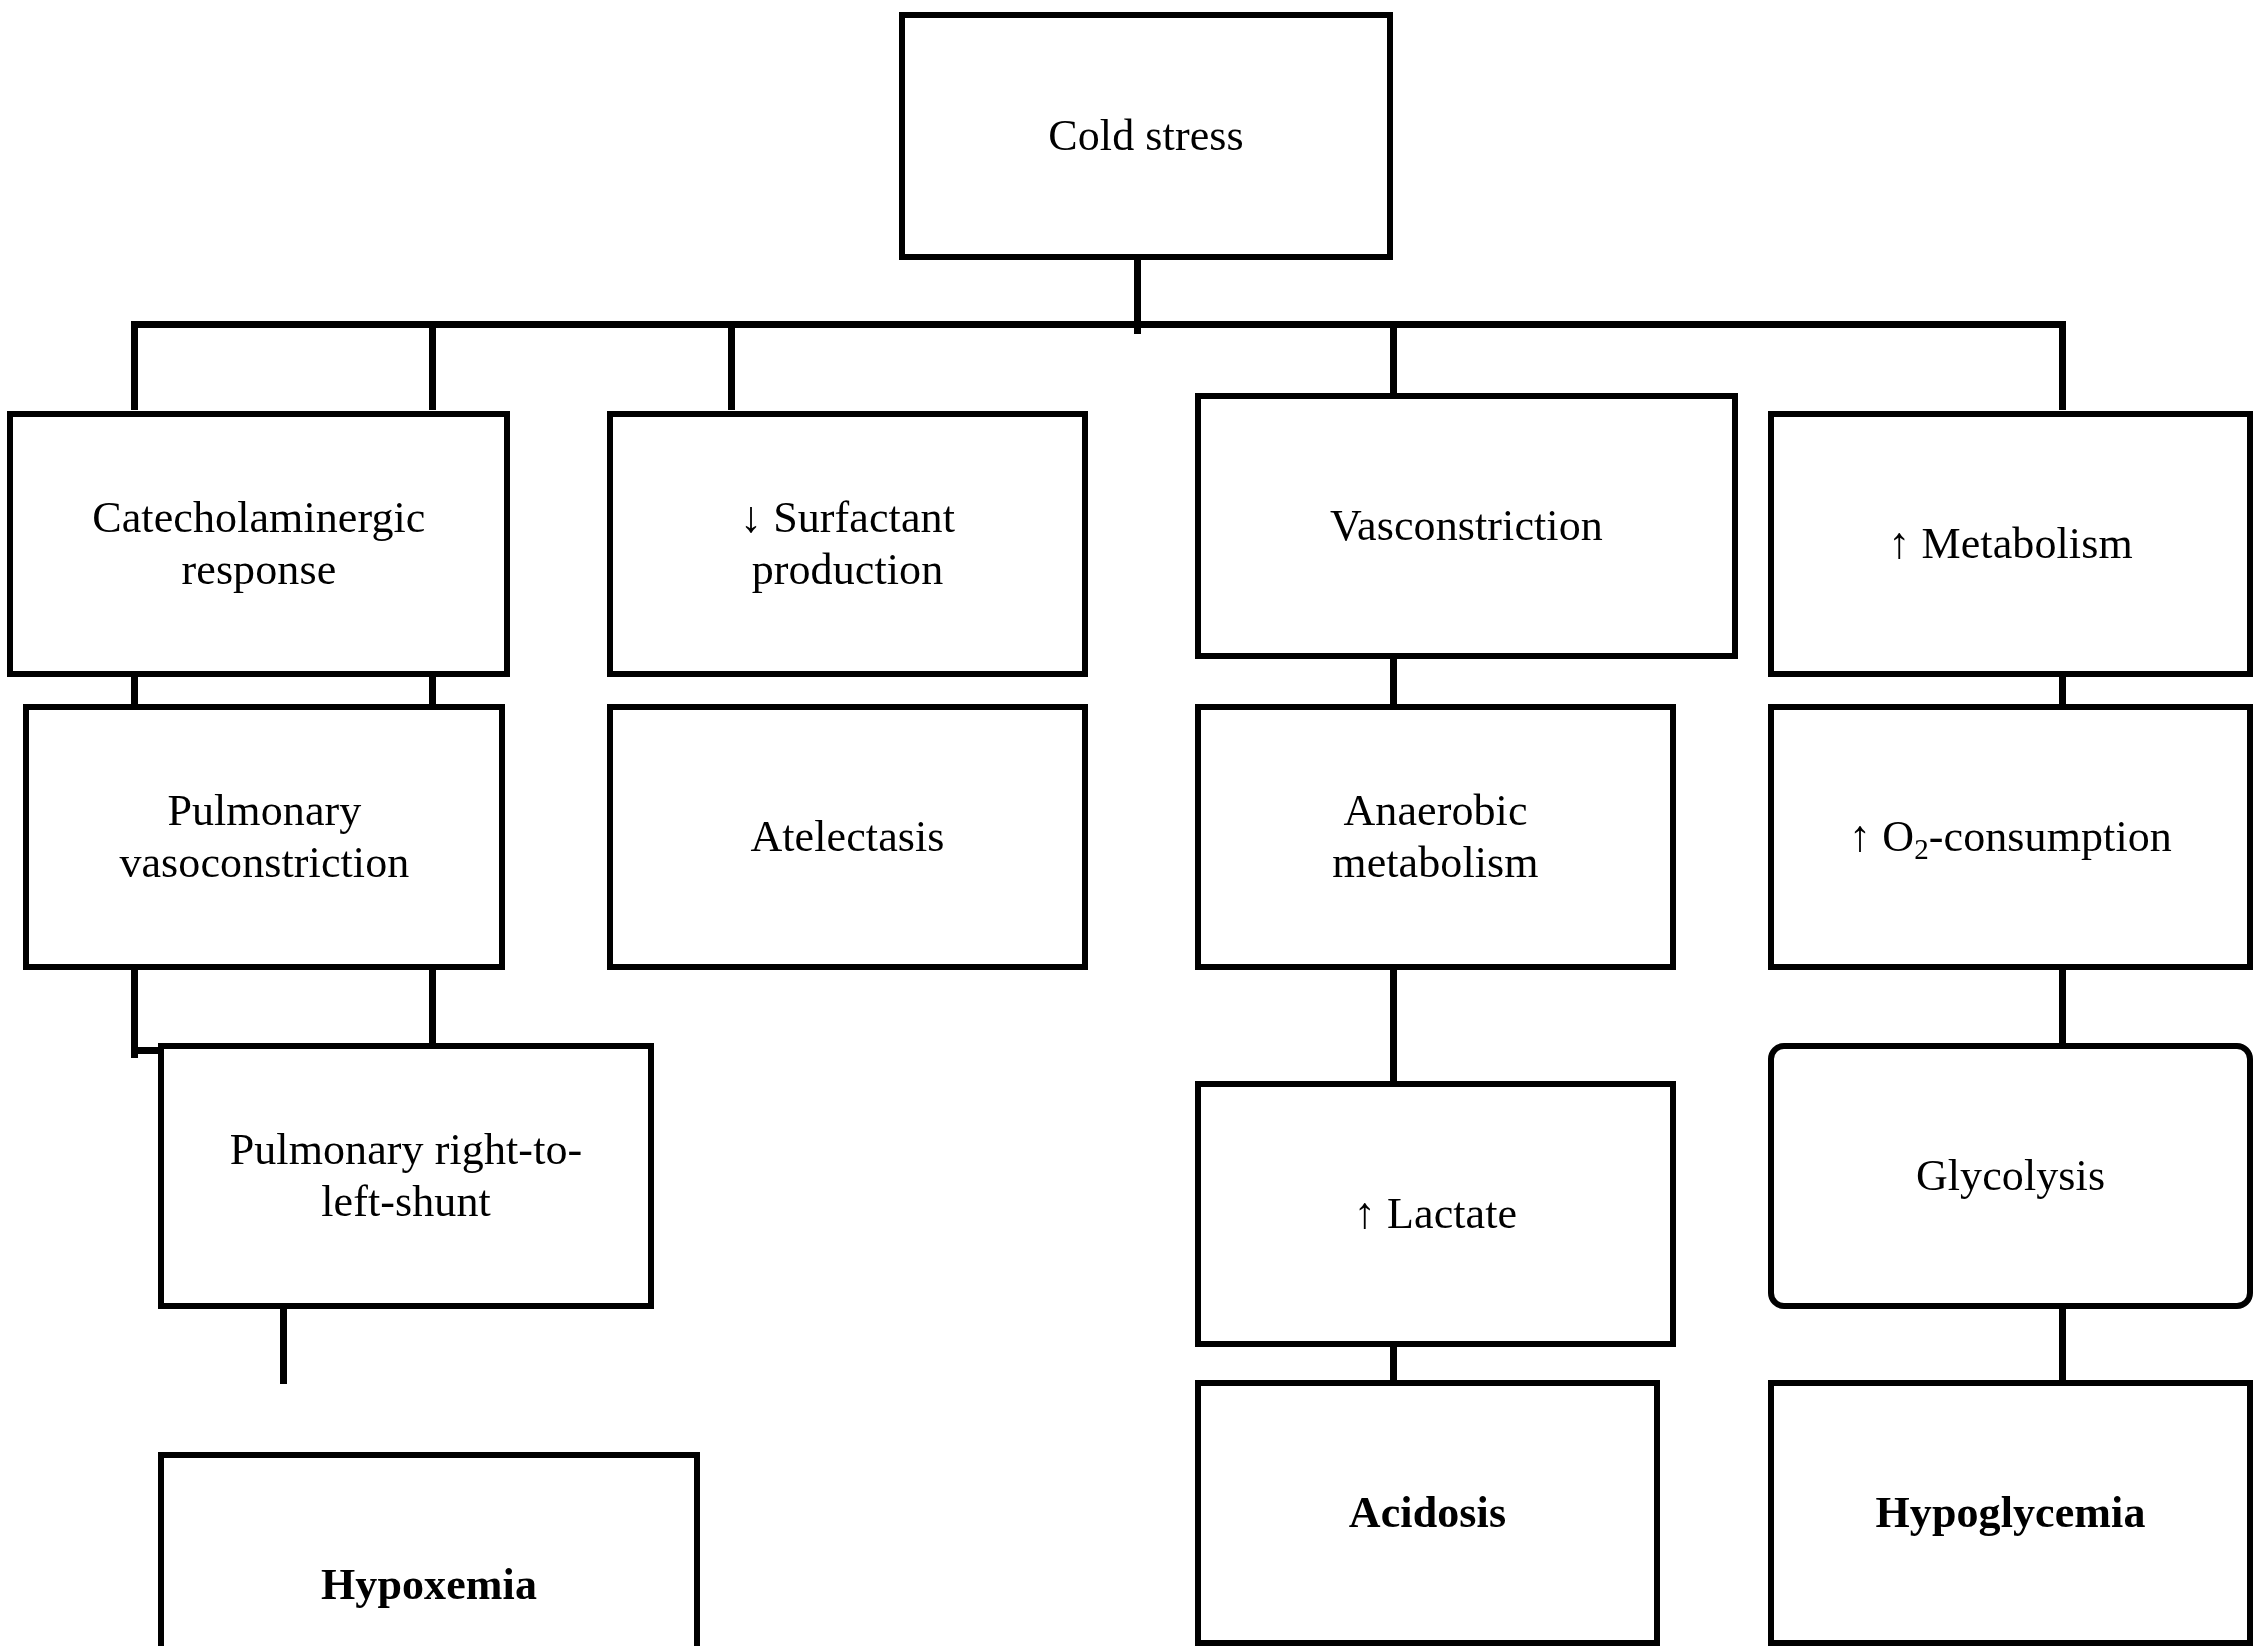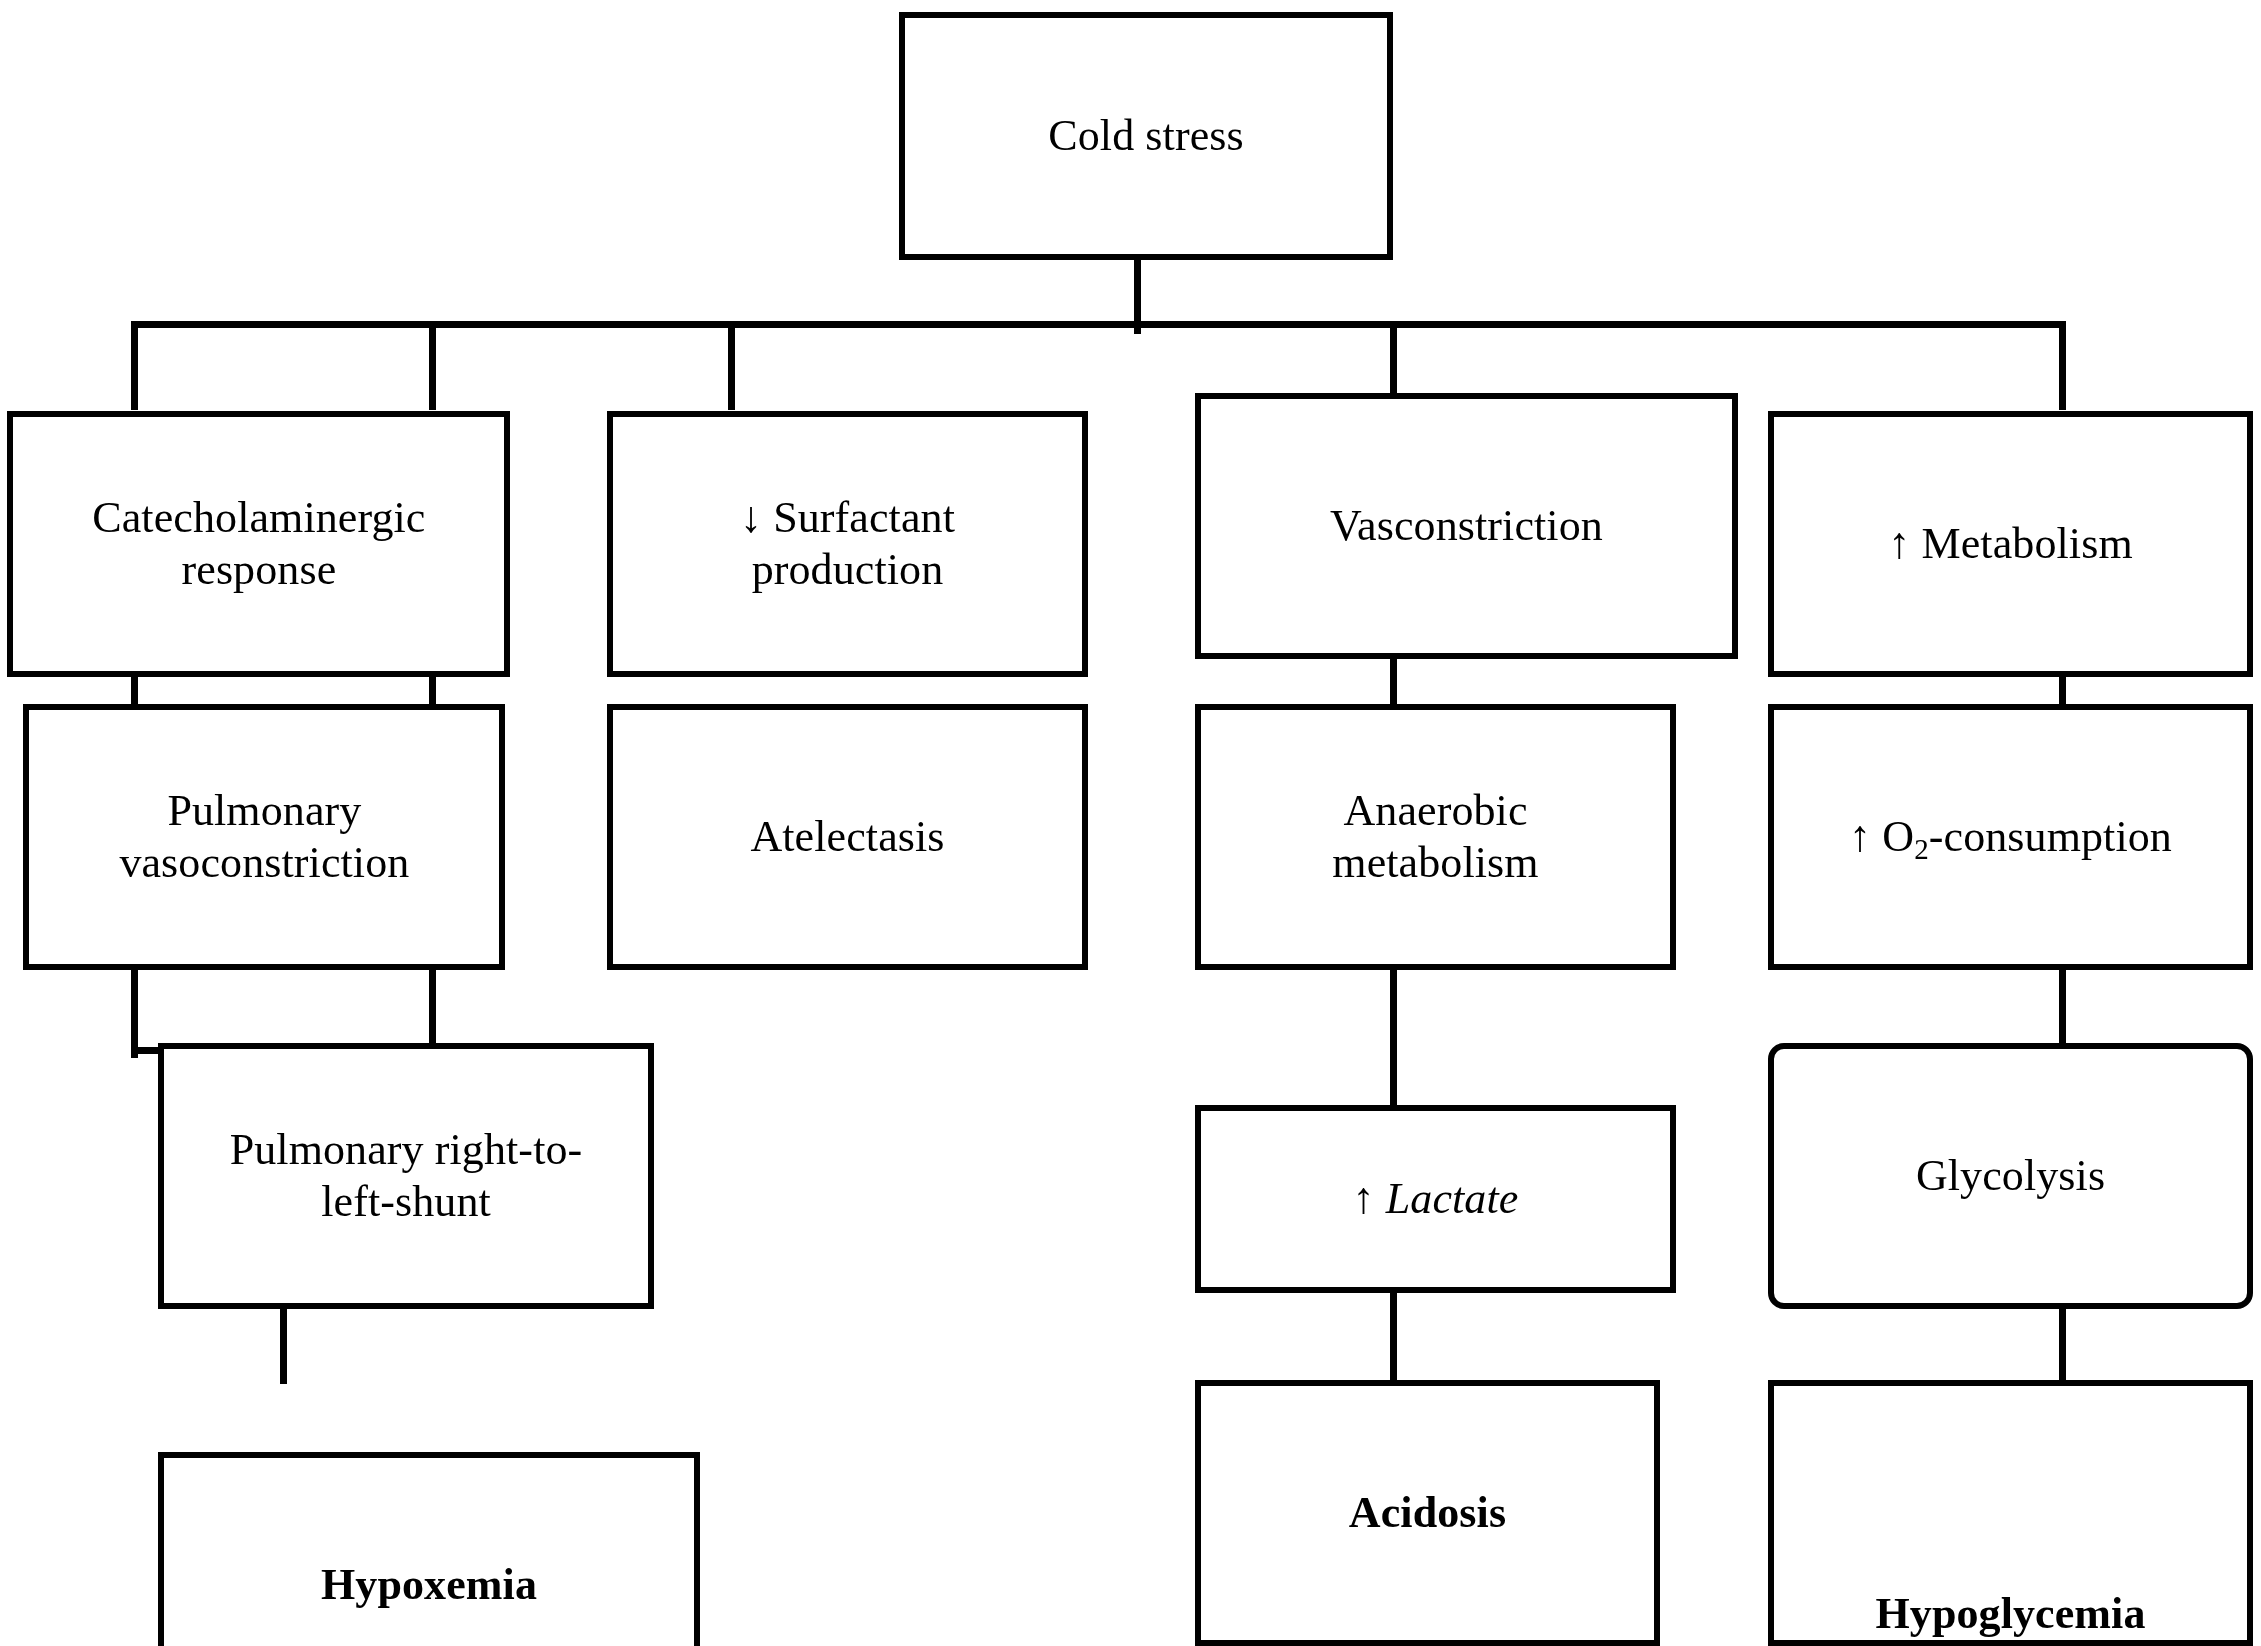--- a/index.html
+++ b/index.html
@@ -127,34 +127,34 @@
 
   <div class="node" style="left: 1768px; top: 704px; width: 485px; height: 266px;">
     <span class="label"><span>↑ O</span><sub>2</sub><span>-consumption</span></span>
   </div>
 
   <div class="node" style="left: 158px; top: 1043px; width: 496px; height: 266px;">
     <span class="label">Pulmonary right-to-
 left-shunt</span>
   </div>
 
-  <div class="node" style="left: 1195px; top: 1105px; width: 481px; height: 188px; font-style: italic;">
+  <div class="node" style="left: 1195px; top: 1081px; width: 481px; height: 266px;">
     <span class="label">↑ Lactate</span>
   </div>
 
   <div class="node" style="left: 1768px; top: 1043px; width: 485px; height: 266px; border-radius: 16px;">
     <span class="label">Glycolysis</span>
   </div>
 
   <div class="node outcome" style="left: 158px; top: 1452px; width: 542px; height: 266px;">
     <span class="label">Hypoxemia</span>
   </div>
 
   <div class="node outcome" style="left: 1195px; top: 1380px; width: 465px; height: 266px;">
     <span class="label">Acidosis</span>
   </div>
 
-  <div class="node outcome" style="left: 1768px; top: 1380px; width: 485px; height: 266px; align-items: flex-end;">
+  <div class="node outcome" style="left: 1768px; top: 1380px; width: 485px; height: 266px;">
     <span class="label">Hypoglycemia</span>
   </div>
 
 </div>
 
 
 </body></html>

